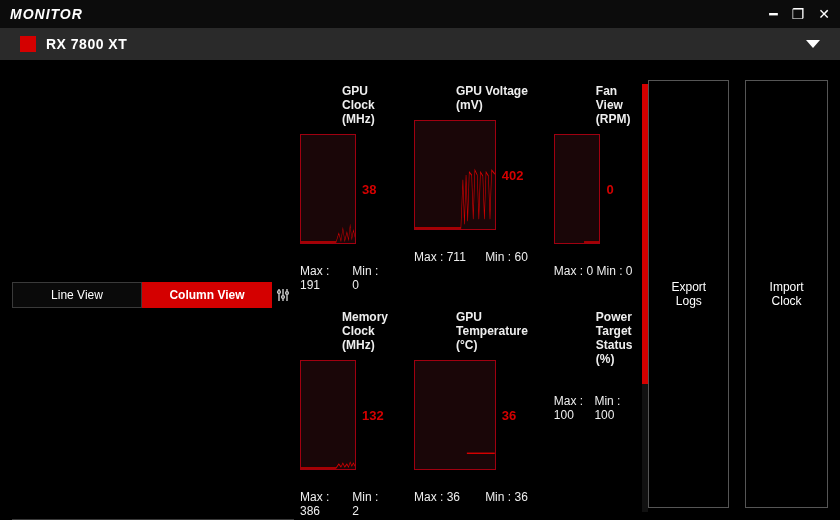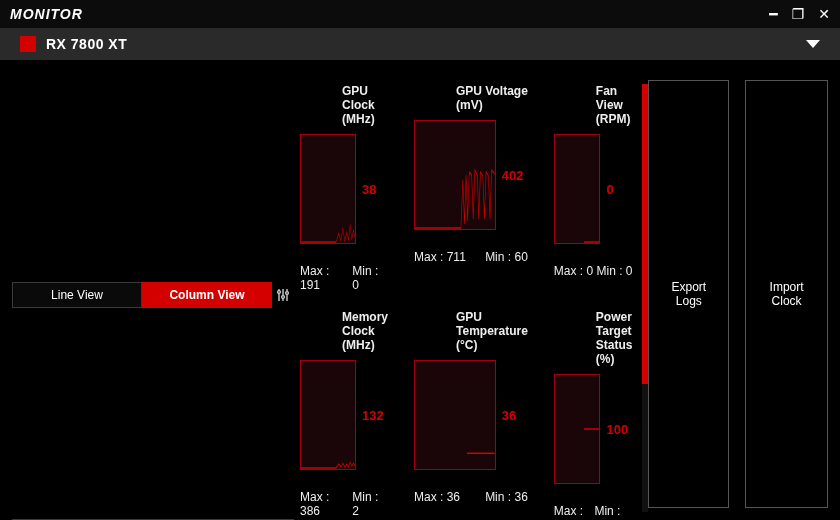--- a/index.html
+++ b/index.html
@@ -149,28 +149,20 @@
           <div class="current">36</div>
         </div>
         <div class="stats">
           <span>Max : 36</span>
           <span>Min : 36</span>
         </div>
       </div>
 
       <div class="card">
         <div class="card-title">Power Target Status (%)</div>
-        <div class="plot-row">
-          <div class="plot">
-            <svg class="spark" viewBox="0 0 200 110" preserveAspectRatio="none">
-              <line x1="130" y1="55" x2="200" y2="55"></line>
-            </svg>
-          </div>
-          <div class="current">100</div>
-        </div>
         <div class="stats">
           <span>Max : 100</span>
           <span>Min : 100</span>
         </div>
       </div>
 
     </div>
     <div class="scrollbar">
       <div class="thumb"></div>
     </div>

